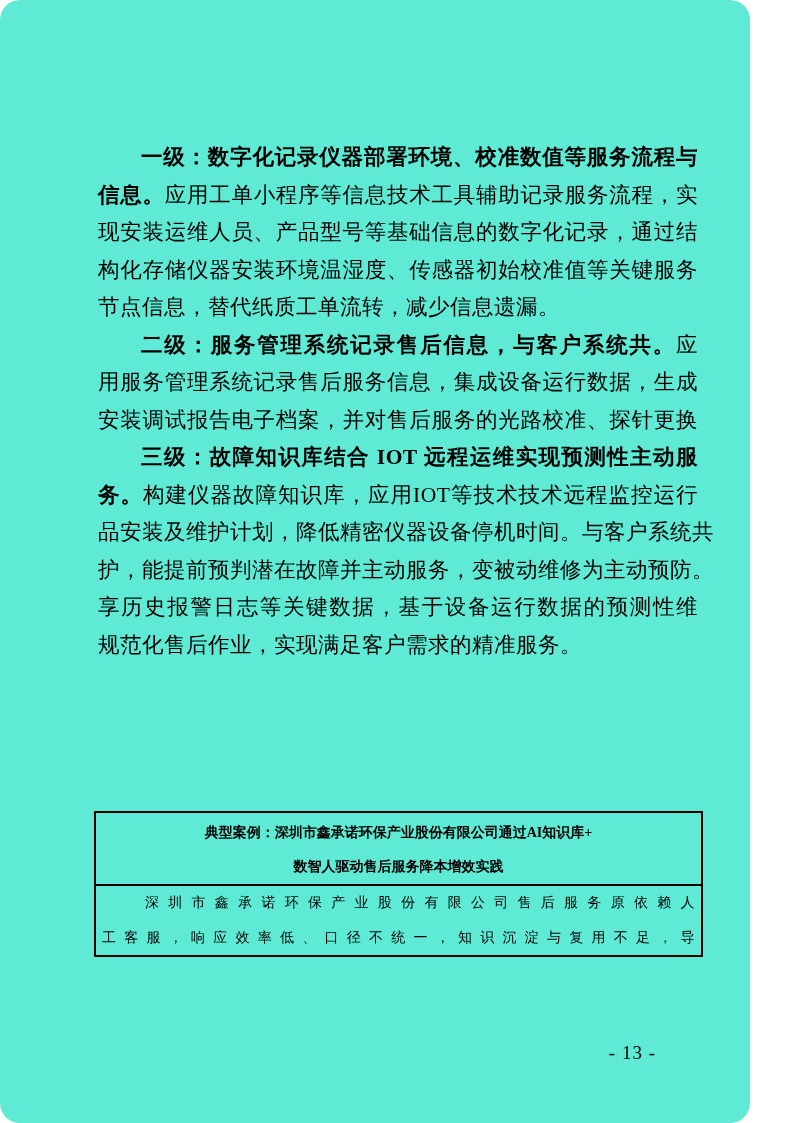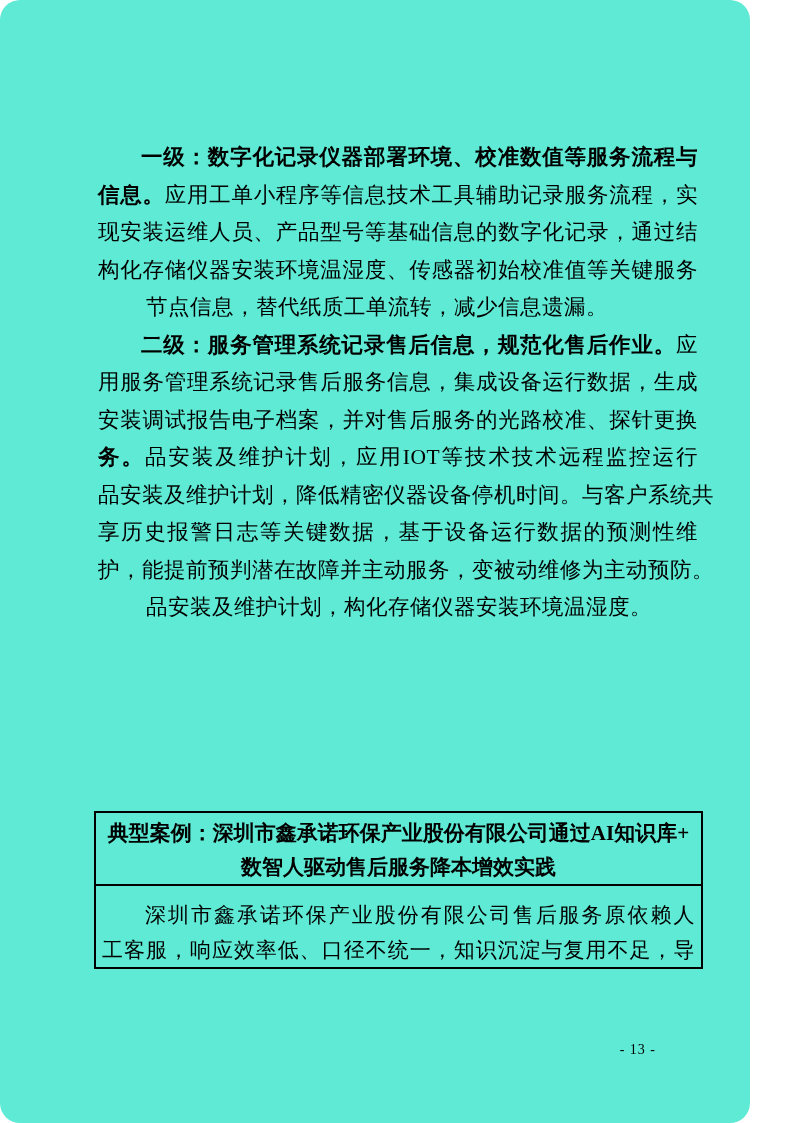--- a/index.html
+++ b/index.html
@@ -26,89 +26,90 @@
   }
   .line {
     line-height: 37.5px;
     height: 37.5px;
     text-align: justify;
     text-align-last: justify;
     white-space: nowrap;
     letter-spacing: 0.5px;
   }
   .line.first  { padding-left: 43px; }
-  .line.short  { text-align-last: left; margin-left: 48px; }
+  .line.short  { text-align-last: left; }
   .b { font-weight: bold; }
   .case-table {
     position: absolute;
     left: 94px;
     top: 811px;
     width: 609px;
     box-sizing: border-box;
     border: 2px solid #000000;
-    font-size: 21px;
+    font-size: 14px;
   }
   .case-table .header-cell {
     border-bottom: 2px solid #000000;
     padding: 3px 8px 0 8px;
   }
   .case-table .header-cell .th-line {
     line-height: 34px;
     height: 34px;
     text-align: center;
     font-weight: bold;
     white-space: nowrap;
   }
   .case-table .body-cell {
-    padding: 12px 6px 0 6px;
+    padding: 0 6px 0 6px;
   }
   .case-table .body-cell .line {
     line-height: 34.5px;
     height: 34.5px;
     letter-spacing: 0.5px;
   }
   .page-number {
     position: absolute;
     top: 1042px;
     right: 94px;
-    font-size: 14px;
+    font-size: 19px;
     letter-spacing: 1px;
     color: #000000;
   }
 </style>
 </head>
 <body>
 
 <div class="page">
 
   <div class="body-text">
 
     <div>
       <div class="line first"><span class="b">一级：数字化记录仪器部署环境、校准数值等服务流程与</span><span></span></div>
       <div class="line"><span class="b">信息。</span><span>应用工单小程序等信息技术工具辅助记录服务流程，实</span></div>
       <div class="line"><span class="b"></span><span>现安装运维人员、产品型号等基础信息的数字化记录，通过结</span></div>
       <div class="line"><span class="b"></span><span>构化存储仪器安装环境温湿度、传感器初始校准值等关键服务</span></div>
       <div class="line short"><span class="b"></span><span>节点信息，替代纸质工单流转，减少信息遗漏。</span></div>
     </div>
 
     <div>
-      <div class="line first"><span class="b">二级：服务管理系统记录售后信息，规范化售后作业。</span><span>应</span></div>
+      <div class="line first"><span class="b">二级：服务管理系统记录售后信息，与客户系统共。</span><span>应</span></div>
       <div class="line"><span class="b"></span><span>用服务管理系统记录售后服务信息，集成设备运行数据，生成</span></div>
       <div class="line"><span class="b"></span><span>安装调试报告电子档案，并对售后服务的光路校准、探针更换</span></div>
     </div>
 
     <div>
-      <div class="line"><span class="b">务。</span><span>品安装及维护计划，应用IOT等技术技术远程监控运行</span></div>
+      <div class="line first"><span class="b">三级：故障知识库结合 IOT 远程运维实现预测性主动服</span><span></span></div>
+      <div class="line"><span class="b">务。</span><span>构建仪器故障知识库，应用IOT等技术技术远程监控运行</span></div>
       <div class="line"><span class="b"></span><span>品安装及维护计划，降低精密仪器设备停机时间。与客户系统共</span></div>
+      <div class="line"><span class="b"></span><span>护，能提前预判潜在故障并主动服务，变被动维修为主动预防。</span></div>
       <div class="line"><span class="b"></span><span>享历史报警日志等关键数据，基于设备运行数据的预测性维</span></div>
-      <div class="line"><span class="b"></span><span>护，能提前预判潜在故障并主动服务，变被动维修为主动预防。</span></div>
     </div>
 
     <div>
-      <div class="line short"><span class="b"></span><span>品安装及维护计划，构化存储仪器安装环境温湿度。</span></div>
+      <div class="line short"><span class="b"></span><span>规范化售后作业，实现满足客户需求的精准服务。</span></div>
     </div>
 
   </div>
 
   <div class="case-table">
     <div class="header-cell">
       <div class="th-line">典型案例：深圳市鑫承诺环保产业股份有限公司通过AI知识库+</div>
       <div class="th-line">数智人驱动售后服务降本增效实践</div>
     </div>
     <div class="body-cell">

